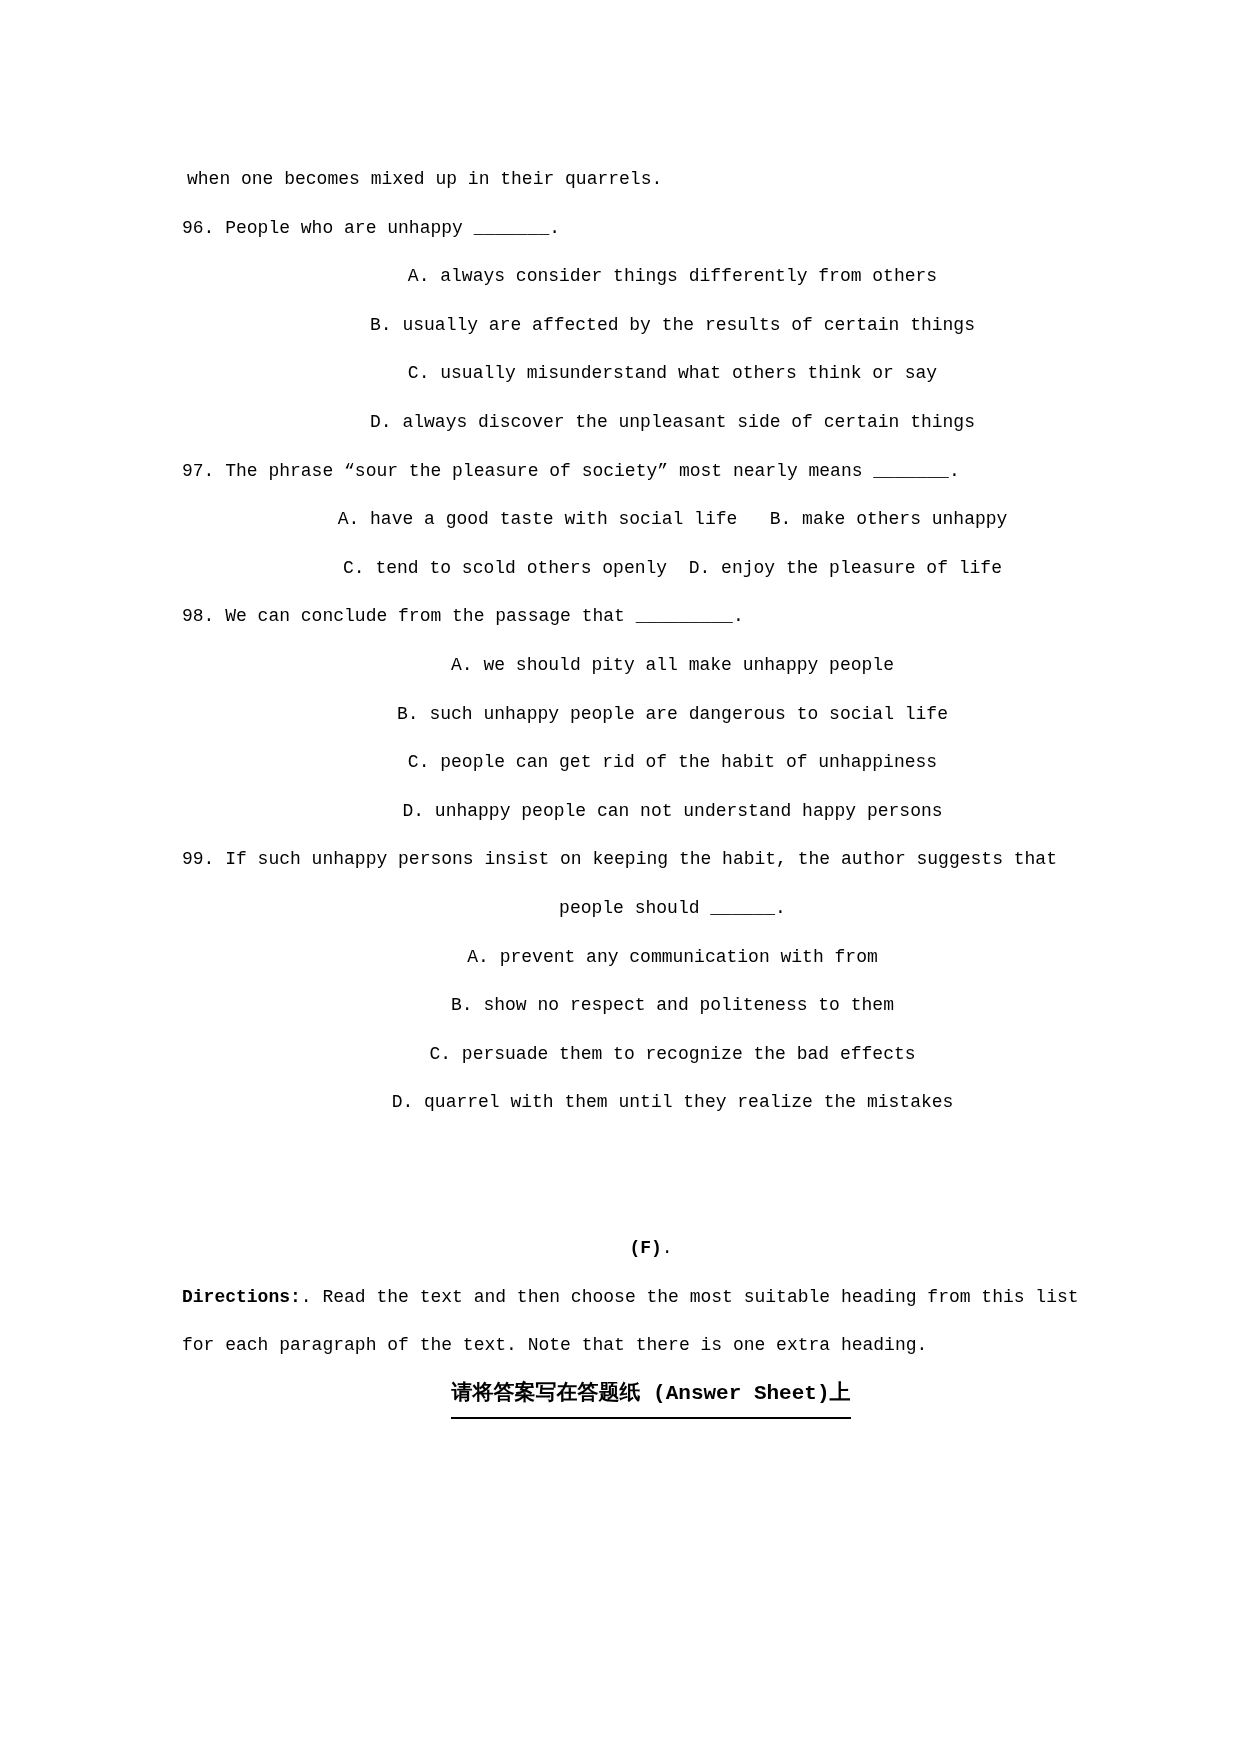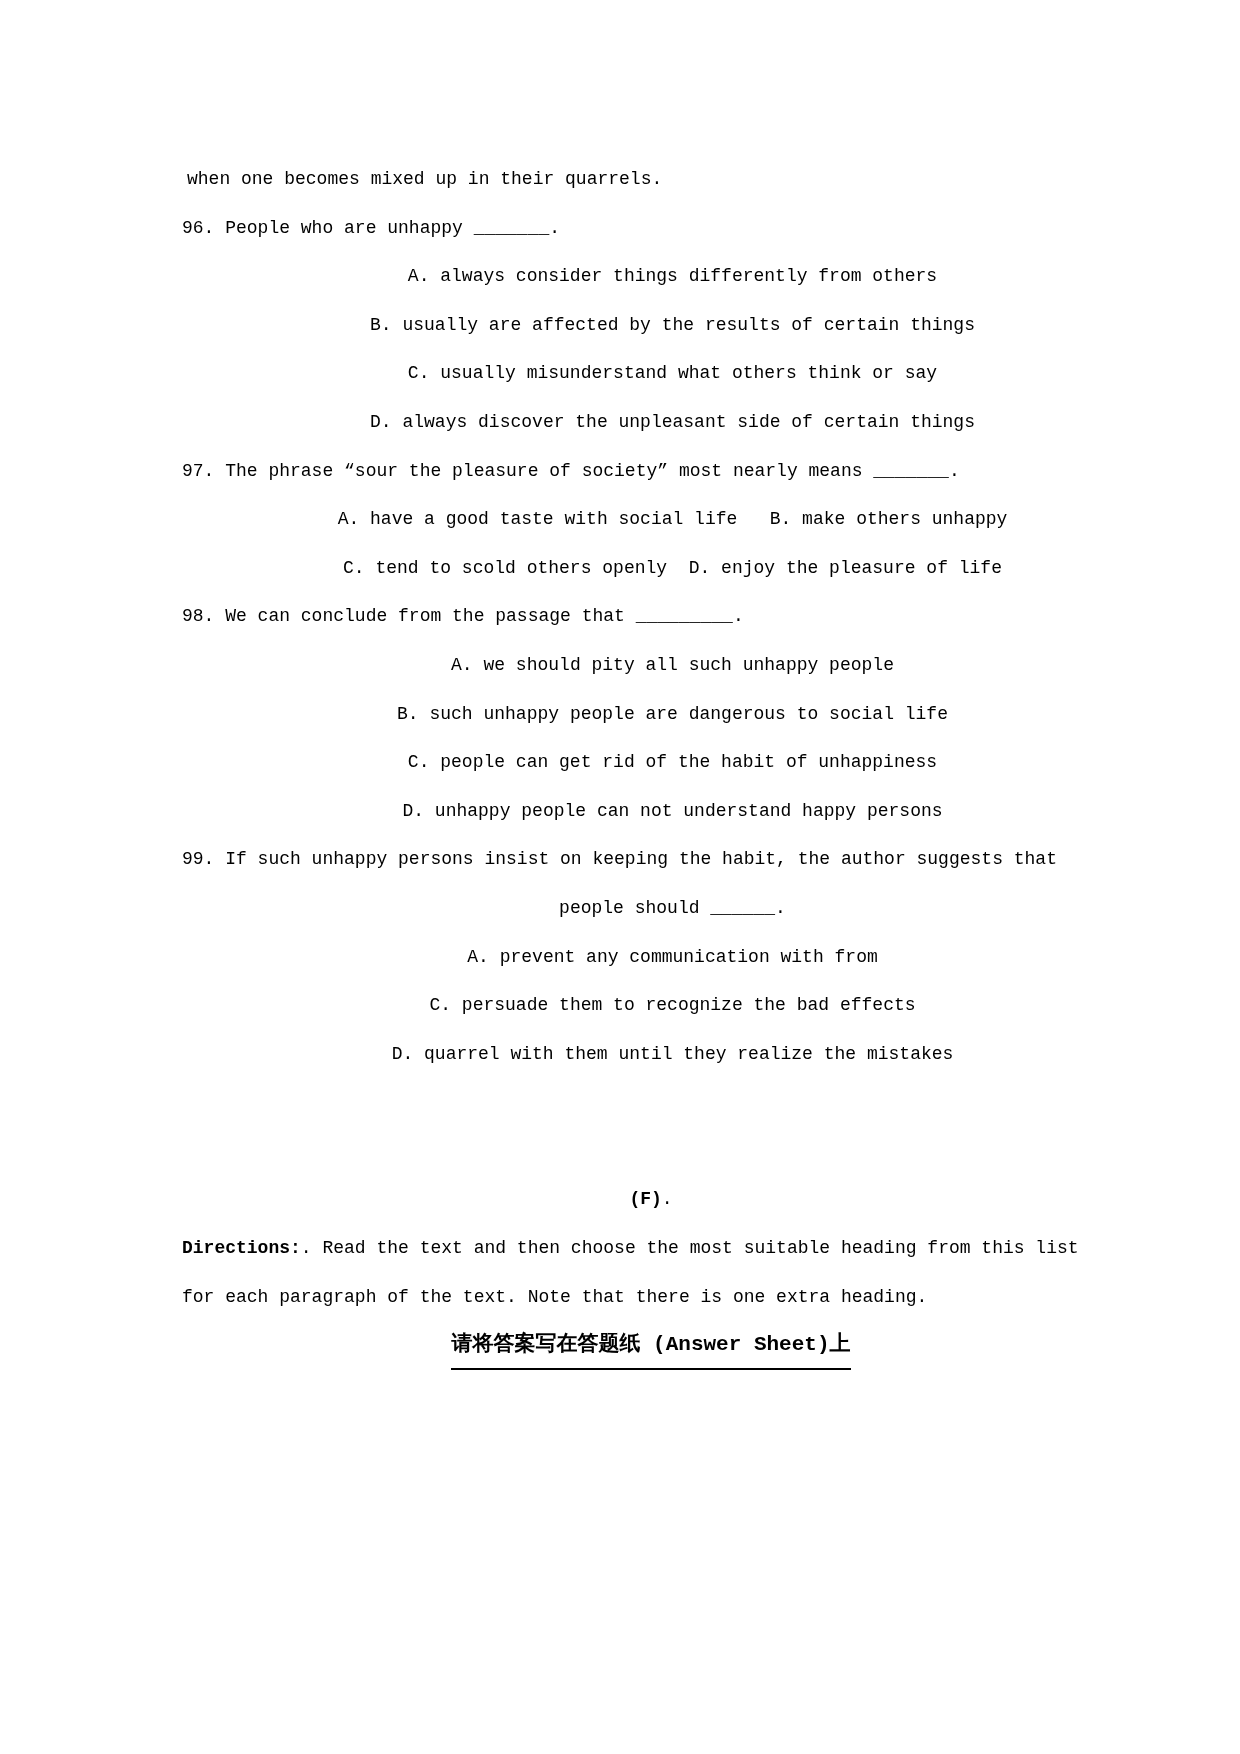--- a/index.html
+++ b/index.html
@@ -65,28 +65,29 @@
     <div class="line ind-opt">A. always consider things differently from others</div>
     <div class="line ind-opt">B. usually are affected by the results of certain things</div>
     <div class="line ind-opt">C. usually misunderstand what others think or say</div>
     <div class="line ind-opt">D. always discover the unpleasant side of certain things</div>
 
     <div class="line">97. The phrase “sour the pleasure of society” most nearly means _______.</div>
     <div class="line ind-opt">A. have a good taste with social life   B. make others unhappy</div>
     <div class="line ind-opt">C. tend to scold others openly  D. enjoy the pleasure of life</div>
 
     <div class="line">98. We can conclude from the passage that _________.</div>
-    <div class="line ind-opt">A. we should pity all such unhappy people</div>
+    <div class="line ind-opt">A. we should pity all make unhappy people</div>
     <div class="line ind-opt">B. such unhappy people are dangerous to social life</div>
     <div class="line ind-opt">C. people can get rid of the habit of unhappiness</div>
     <div class="line ind-opt">D. unhappy people can not understand happy persons</div>
 
     <div class="line">99. If such unhappy persons insist on keeping the habit, the author suggests that</div>
     <div class="line ind-opt">people should ______.</div>
     <div class="line ind-opt">A. prevent any communication with from</div>
+    <div class="line ind-opt">B. show no respect and politeness to them</div>
     <div class="line ind-opt">C. persuade them to recognize the bad effects</div>
     <div class="line ind-opt">D. quarrel with them until they realize the mistakes</div>
 
     <div class="spacer"></div>
     <div class="spacer"></div>
 
     <div class="center-line"><span class="bold">(F)</span><span>.</span></div>
 
     <div class="line"><span class="bold">Directions:</span><span>. Read the text and then choose the most suitable heading from this list</span></div>
     <div class="line">for each paragraph of the text. Note that there is one extra heading.</div>

